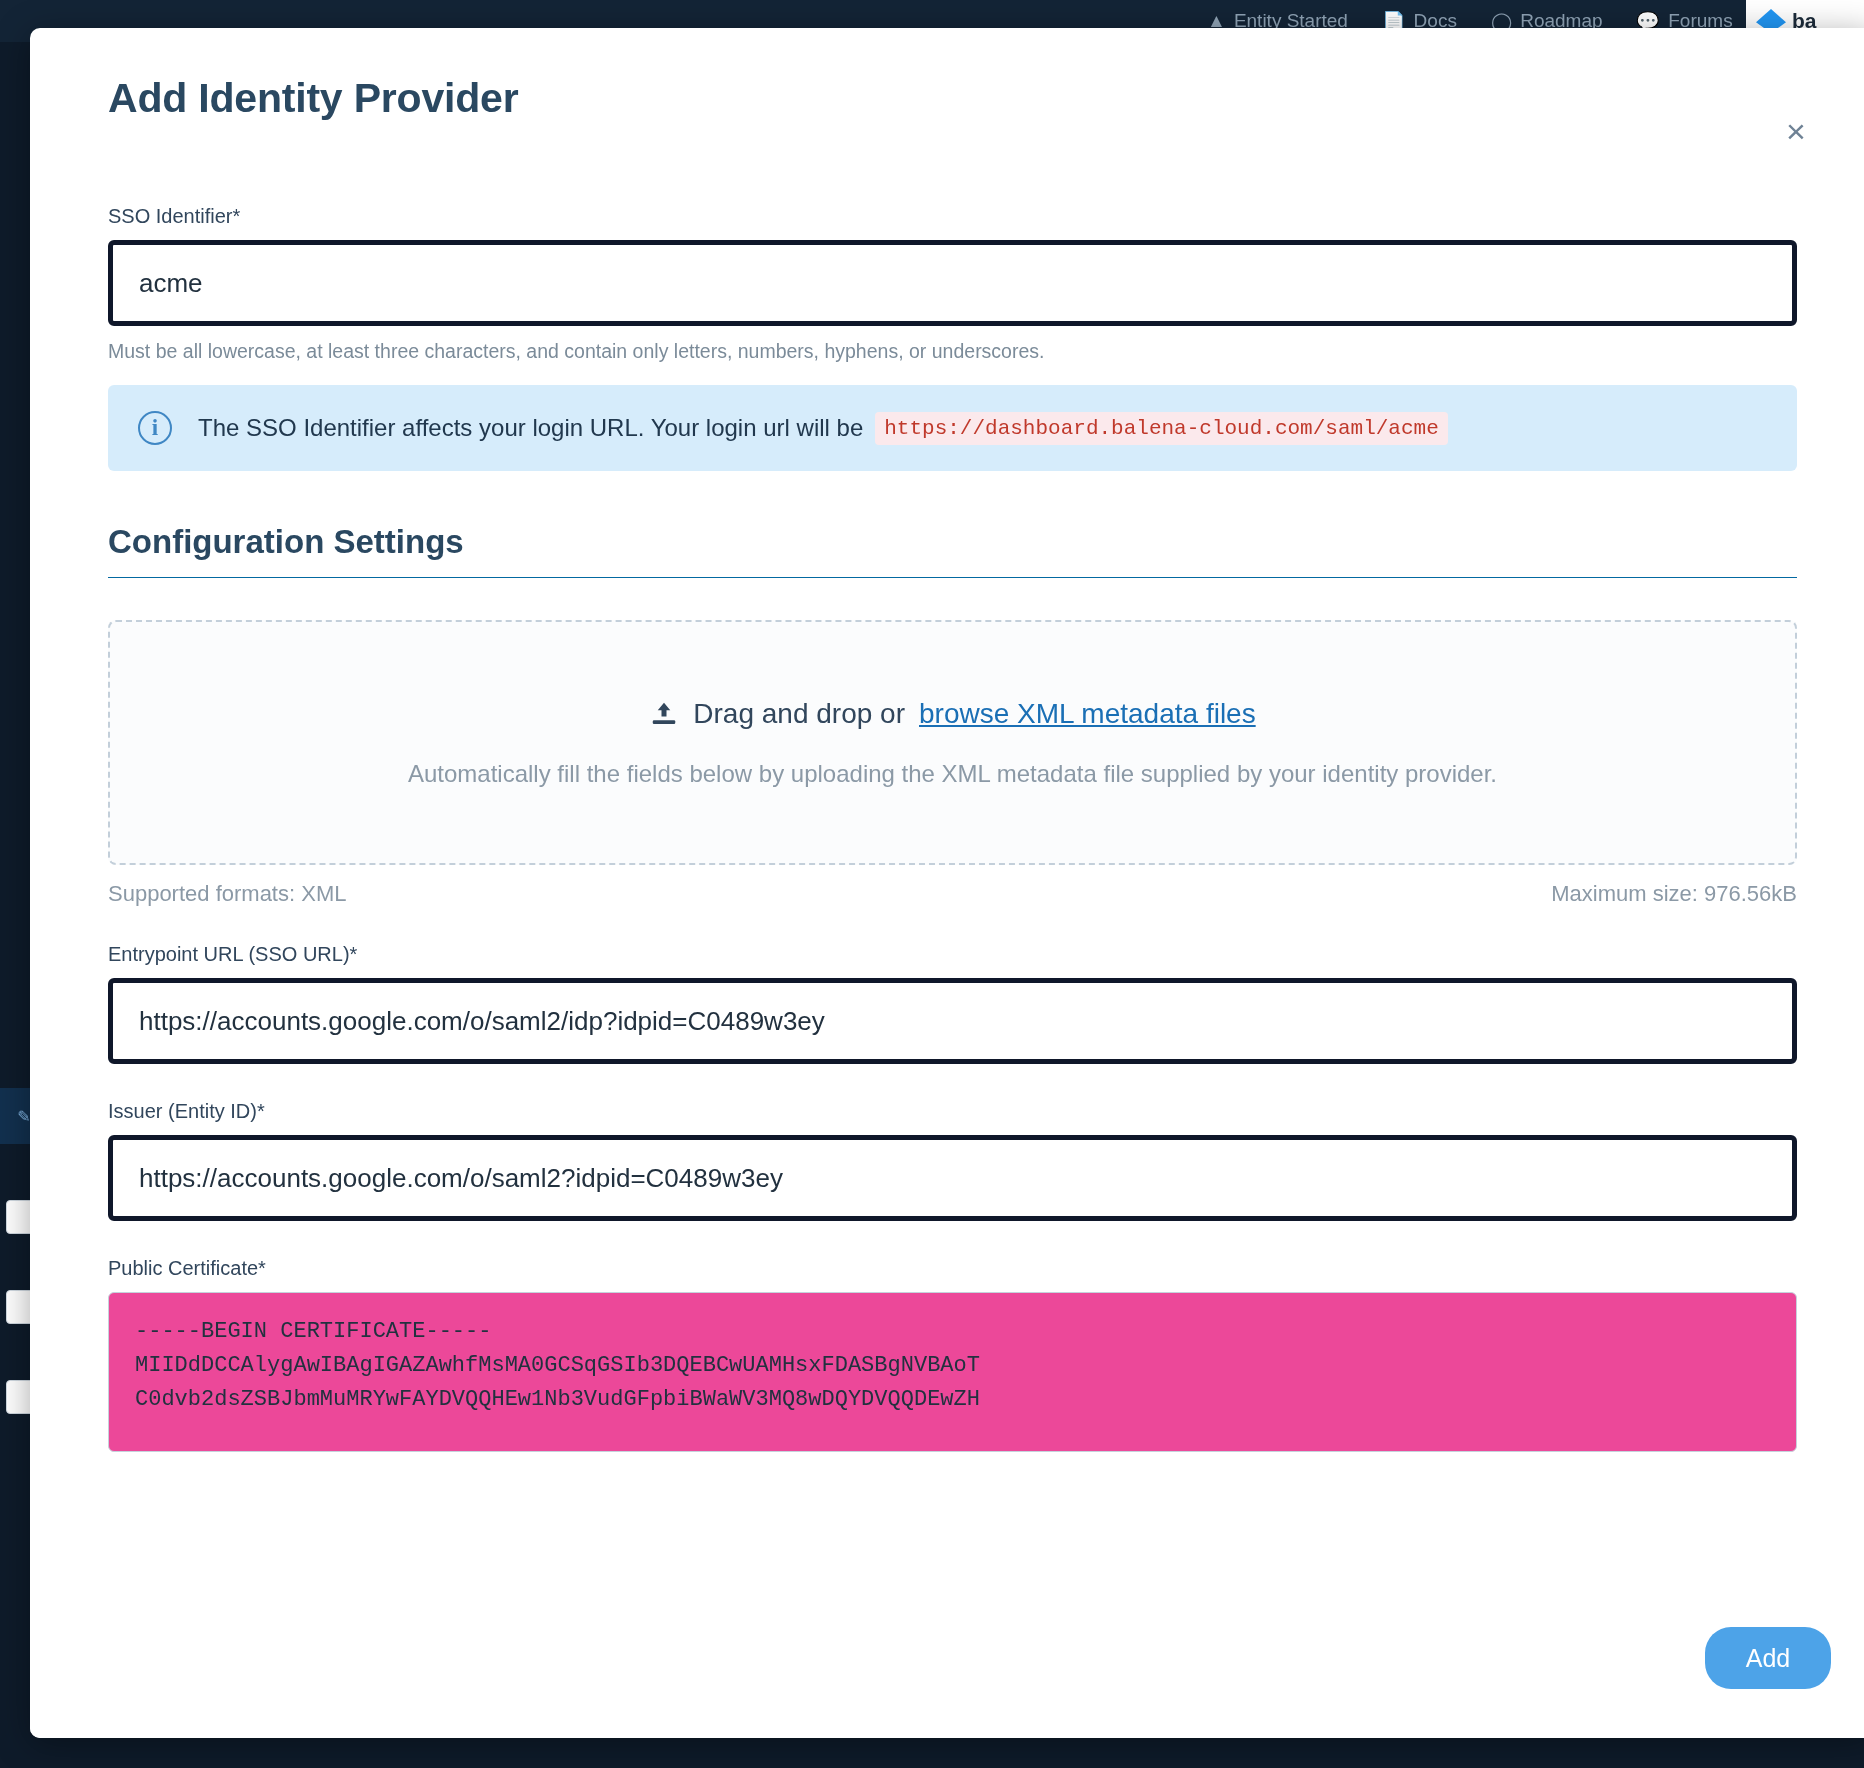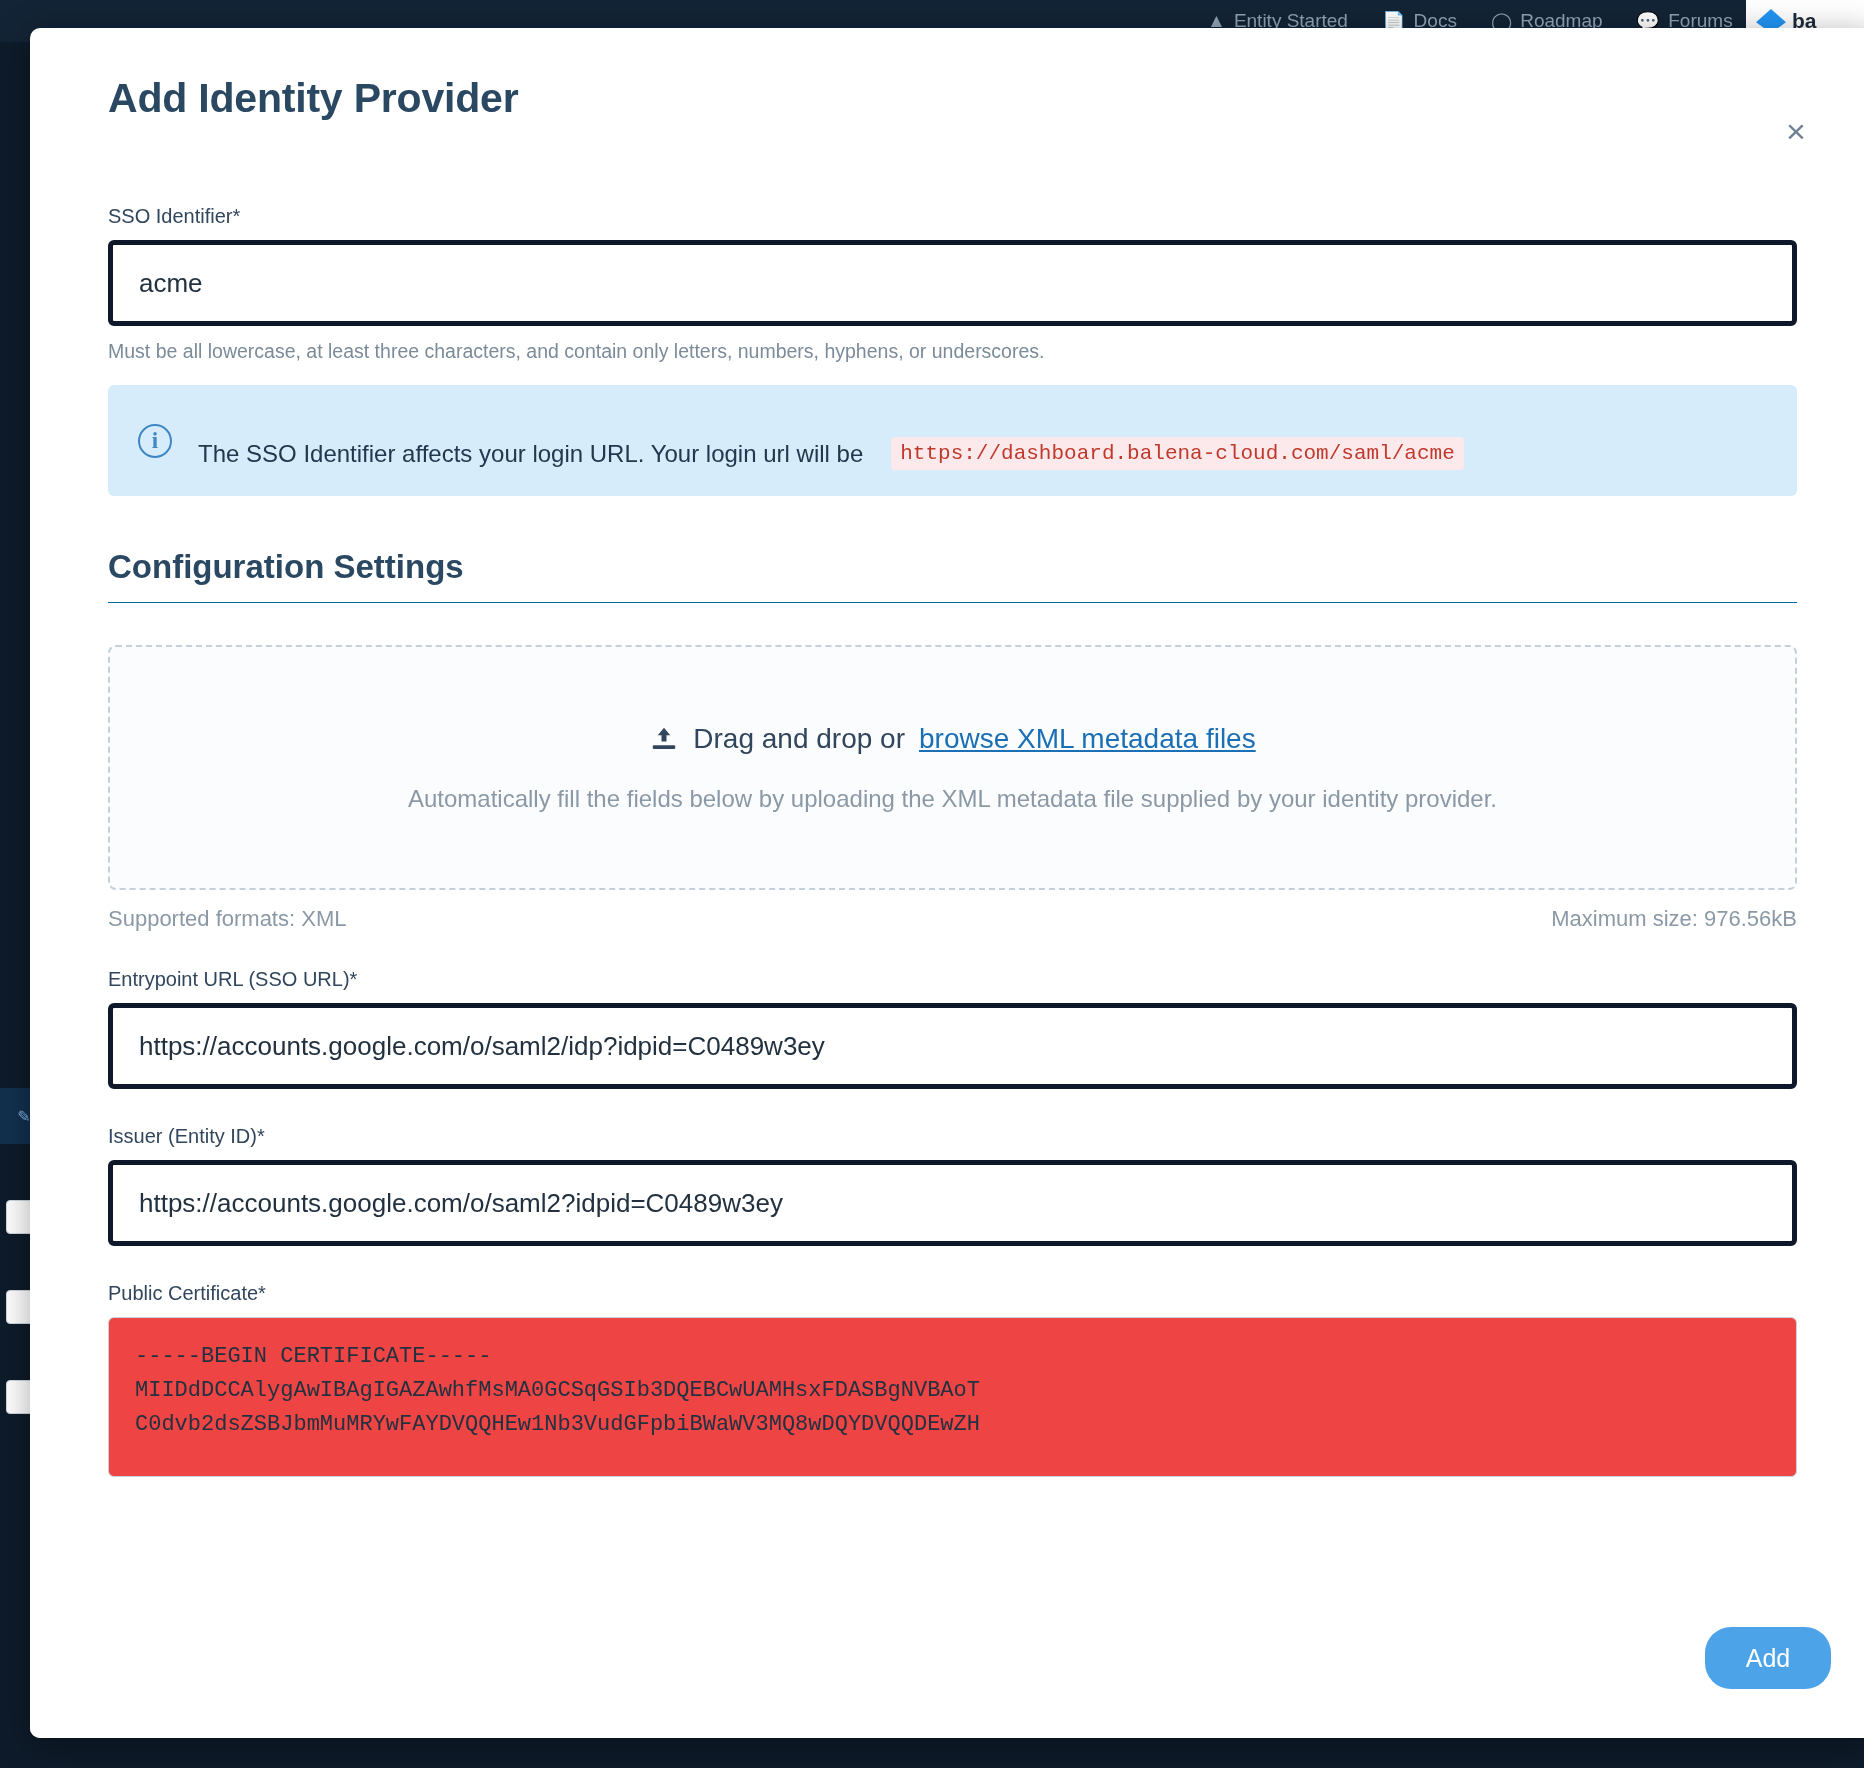--- a/index.html
+++ b/index.html
@@ -170,22 +170,21 @@
     font-weight: 700;
     display: flex; align-items: center; justify-content: center;
     font-family: "Liberation Serif", serif;
   }
   .info-text {
     font-size: 24px;
     color: #21384e;
     display: flex;
     align-items: center;
     flex-wrap: wrap;
-    gap: 28px;
-    margin-top: 26px;
+    gap: 12px;
   }
   .code-chip {
     background: #fbe9ec;
     color: #c0392b;
     font-family: "Liberation Mono", monospace;
     font-size: 21px;
     padding: 5px 9px;
     border-radius: 4px;
   }
 
@@ -242,21 +241,21 @@
     border: 1px solid #c6d2dc;
     border-radius: 6px;
     padding: 22px 26px;
     font-family: "Liberation Mono", monospace;
     font-size: 22px;
     line-height: 1.55;
     color: #22313f;
     resize: none;
     outline: none;
     overflow: hidden;
-    background: #ef4444;
+    background: #ec4899;
     white-space: pre;
   }
 
   .modal-footer {
     position: absolute;
     left: 0; right: 0; bottom: 0;
     height: 160px;
     background: #fff;
     display: flex;
     align-items: center;

